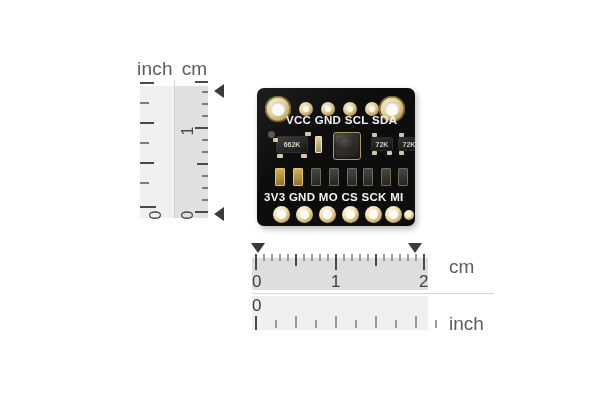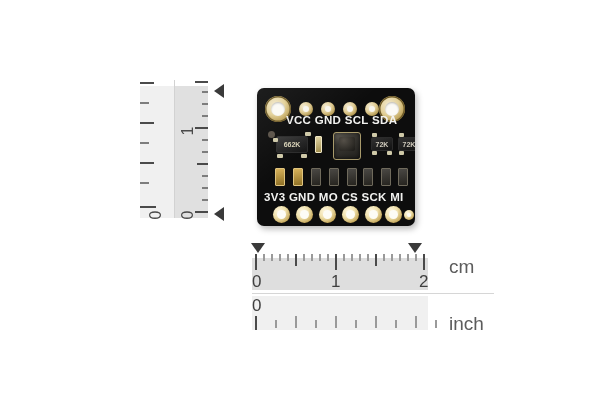--- a/index.html
+++ b/index.html
@@ -147,20 +147,23 @@
   }
   .res.gold { background: linear-gradient(170deg,#d8b35c,#8d6f25); border-color:#e0c47e; }
   .res.tan  { background: linear-gradient(170deg,#e0d4a4,#a08d4d); border-color:#efe6c4; }
   .dot { position:absolute; border-radius:50%; background:#3a3a38; }
 </style>
 </head>
 <body>
 
 <div id="stage">
 
+  <div class="abs" id="v-head">
+    <span id="v-lbl-inch">inch</span><span id="v-lbl-cm">cm</span>
+  </div>
 
   <div class="abs" id="v-ruler">
     <div class="v-col" id="v-inch-band"></div>
     <div class="v-col" id="v-cm-band"></div>
     <div class="v-sep"></div>
 
     <div class="vtick major" style="left:0px; top:-4px;  width:14px;"></div>
     <div class="vtick" style="left:0px; top:16px;  width:9px;"></div>
     <div class="vtick major" style="left:0px; top:36px;  width:14px;"></div>
     <div class="vtick" style="left:0px; top:56px;  width:9px;"></div>

